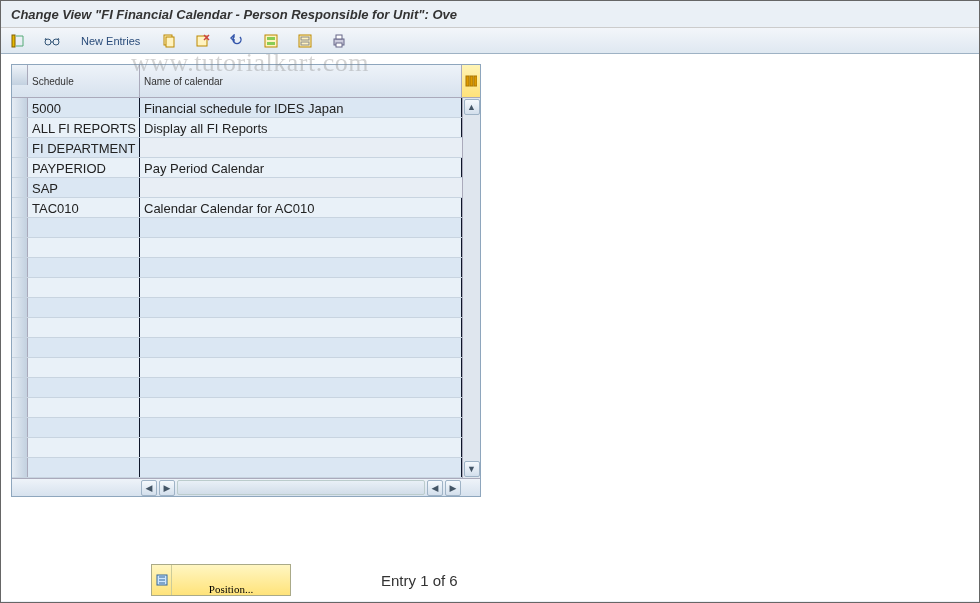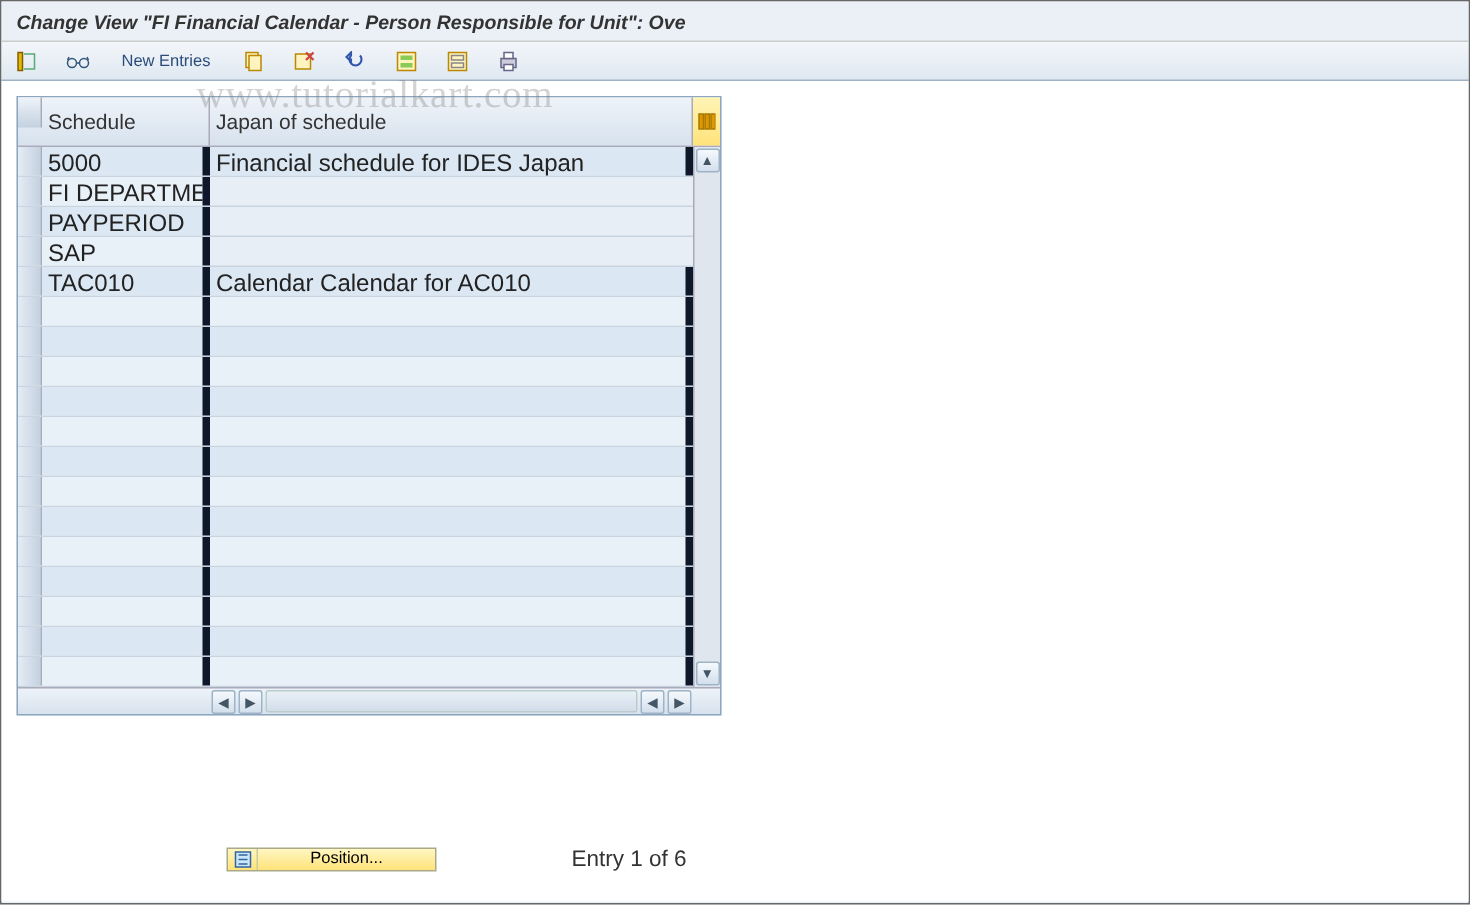--- a/index.html
+++ b/index.html
@@ -71,21 +71,21 @@
       border-bottom: 1px solid #aab;
     }
     .rowsel-h {
       width: 16px;
       background: linear-gradient(#eef3f9, #c3d1e0);
       border-right: 1px solid #aab;
       height: 20px;
     }
     .colh {
       padding: 16px 4px;
-      font-size: 14px;
+      font-size: 10px;
       color: #333;
       border-right: 1px solid #aab;
       height: 20px;
       display: flex;
       align-items: center;
     }
     .col-sched { width: 112px; }
     .col-name { flex: 1; }
     .col-config {
       width: 18px;
@@ -109,23 +109,23 @@
     .row.empty .cell { background: #e9f1f8; }
     .row.empty:nth-child(odd) .cell { background: #dbe7f3; }
     .rowsel {
       width: 16px;
       background: linear-gradient(90deg, #e5ecf4, #c3d1e0);
       border-right: 1px solid #aab;
       cursor: pointer;
     }
     .cell {
       padding: 3px 4px;
-      font-size: 16px;
+      font-size: 13px;
       color: #222;
-      border-right: 5px solid #0f172a;
+      border-right: 1px solid #0f172a;
       white-space: nowrap;
       overflow: hidden;
     }
     .vscroll {
       width: 18px;
       background: #dfe6ee;
       border-left: 1px solid #aab;
       display: flex;
       flex-direction: column;
       align-items: center;
@@ -169,27 +169,28 @@
     .footer-row {
       position: absolute;
       top: 510px;
       left: 150px;
       display: flex;
       align-items: center;
       gap: 90px;
     }
     .pos-btn {
       display: flex;
-      align-items: flex-start;
+      align-items: flex-end;
       background: linear-gradient(#fff6c2, #ffe37a);
       border: 1px solid #aa8;
-      height: 16px;
+      height: 32px;
       width: 140px;
       cursor: pointer;
       font-size: 11px;
+      font-family: Liberation Serif, serif;
     }
     .pos-btn .picon {
       width: 20px;
       display:flex;align-items:center;justify-content:center;
       border-right: 1px solid #cc9;
       height: 100%;
       font-size: 11px;
     }
     .pos-btn .plabel { flex:1; text-align:center; }
     .entry-text { font-size: 15px; color: #333; }
@@ -267,44 +268,50 @@
     </div>
   </div>
 
   <div class="watermark">www.tutorialkart.com</div>
 
   <div class="content-area">
     <div class="grid-wrap">
       <div class="grid-head">
         <div class="rowsel-h"></div>
         <div class="colh col-sched">Schedule</div>
-        <div class="colh col-name">Japan of schedule</div>
+        <div class="colh col-name">Name of calendar</div>
         <div class="col-config">
           <svg width="12" height="12">
               <rect x="1" y="1" width="3" height="10" fill="#d90" stroke="#a70"></rect>
               <rect x="5" y="1" width="3" height="10" fill="#d90" stroke="#a70"></rect>
               <rect x="9" y="1" width="3" height="10" fill="#d90" stroke="#a70"></rect>
             </svg>
         </div>
       </div>
 
       <div class="grid-body">
         <div class="rows-area">
           <div class="row">
             <div class="rowsel"></div>
             <div class="cell col-sched">5000</div>
             <div class="cell col-name">Financial schedule for IDES Japan</div>
           </div>
           <div class="row">
             <div class="rowsel"></div>
+            <div class="cell col-sched">ALL FI REPORTS</div>
+            <div class="cell col-name">Display all FI Reports</div>
+          </div>
+          <div class="row">
+            <div class="rowsel"></div>
             <div class="cell col-sched">FI DEPARTMENT</div>
           </div>
           <div class="row">
             <div class="rowsel"></div>
             <div class="cell col-sched">PAYPERIOD</div>
+            <div class="cell col-name">Pay Period Calendar</div>
           </div>
           <div class="row">
             <div class="rowsel"></div>
             <div class="cell col-sched">SAP</div>
           </div>
           <div class="row">
             <div class="rowsel"></div>
             <div class="cell col-sched">TAC010</div>
             <div class="cell col-name">Calendar Calendar for AC010</div>
           </div>

